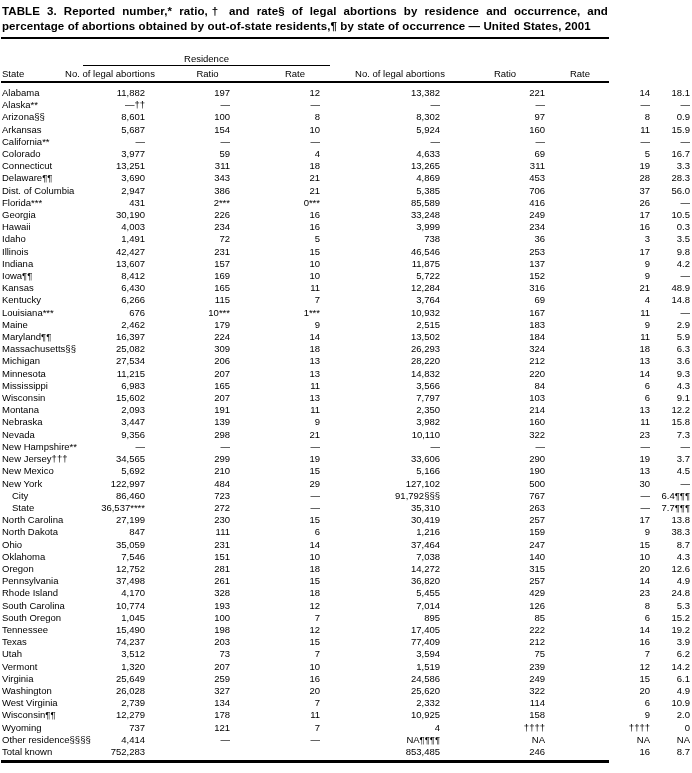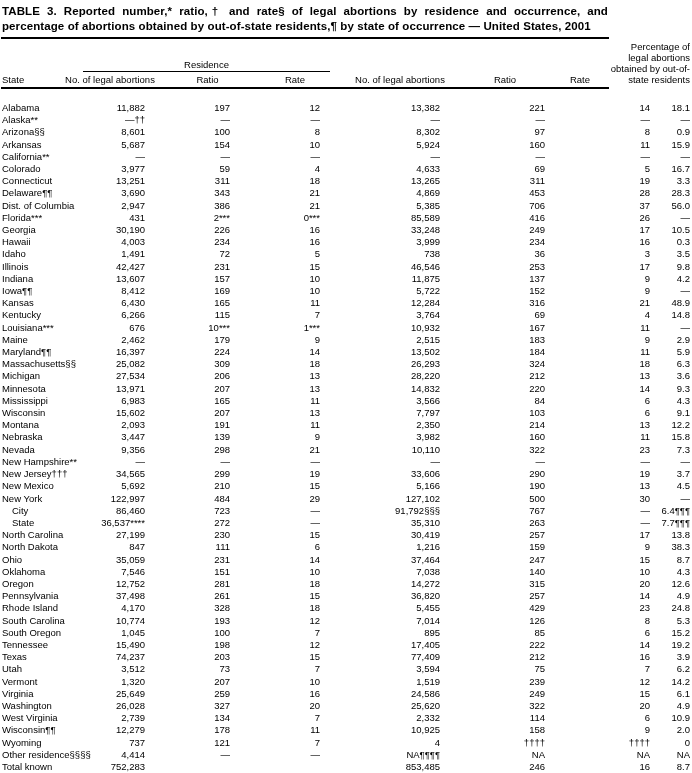--- a/index.html
+++ b/index.html
@@ -34,42 +34,41 @@
   .subhead{grid-row:3;text-align:center;align-self:end;padding-top:2px;}
   .subhead.state-label{grid-column:1;text-align:left;padding-left:2px;}
   .col-h2{grid-column:2;}.col-h3{grid-column:3;}.col-h4{grid-column:4;}
   .col-h5{grid-column:5;}.col-h6{grid-column:6;}.col-h7{grid-column:7;}
   .pct-head{
     grid-column:8;grid-row:1 / span 3;
     text-align:right;padding-right:2px;align-self:start;
   }
 
   
-  .tbody{padding-top:13px;}
+  .tbody{padding-top:4px;}
   .row{
     display:grid;
     grid-template-columns:100px 45px 85px 90px 120px 105px 105px 42px;
     font-size:9.5px;line-height:12.2px;align-items:baseline;
   }
   .row .c-state{text-align:left;padding-left:2px;white-space:nowrap;}
   .row.indent .c-state{padding-left:12px;}
   .row .num{text-align:right;white-space:nowrap;}
   .row .c-pct{text-align:right;padding-right:2px;white-space:nowrap;}
 </style>
 </head>
 <body>
 
 <div class="page">
 
   <div class="title">TABLE 3. Reported number,* ratio,† and rate§ of legal abortions by residence and occurrence, and percentage of abortions obtained by out-of-state residents,¶ by state of occurrence — United States, 2001</div>
   <div class="rule-top"></div>
 
   <div class="thead">
     <div class="spanner residence">Residence</div>
-    <div class="pct-head">Percentage of legal abortions obtained by out-of-state residents</div>
     <div class="subhead state-label">State</div>
     <div class="subhead col-h2">No. of legal abortions</div>
     <div class="subhead col-h3">Ratio</div>
     <div class="subhead col-h4">Rate</div>
     <div class="subhead col-h5">No. of legal abortions</div>
     <div class="subhead col-h6">Ratio</div>
     <div class="subhead col-h7">Rate</div>
   </div>
   <div class="rule-mid"></div>
 
@@ -322,21 +321,21 @@
     <div class="num">206</div>
     <div class="num">13</div>
     <div class="num">28,220</div>
     <div class="num">212</div>
     <div class="num">13</div>
     <div class="c-pct">3.6</div>
   </div>
 
   <div class="row">
     <div class="c-state">Minnesota</div>
-    <div class="num">13,971</div>
+    <div class="num">11,215</div>
     <div class="num">207</div>
     <div class="num">13</div>
     <div class="num">14,832</div>
     <div class="num">220</div>
     <div class="num">14</div>
     <div class="c-pct">9.3</div>
   </div>
 
   <div class="row">
     <div class="c-state">Mississippi</div>

